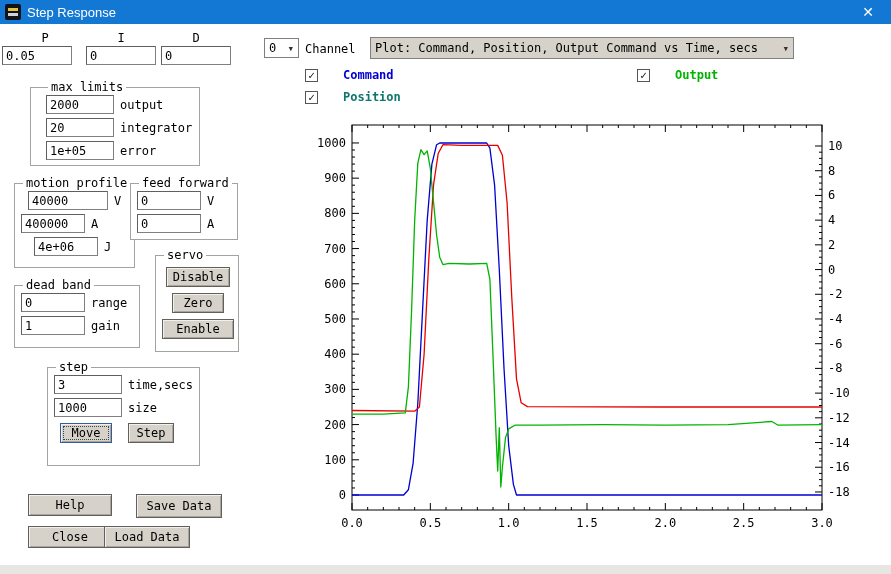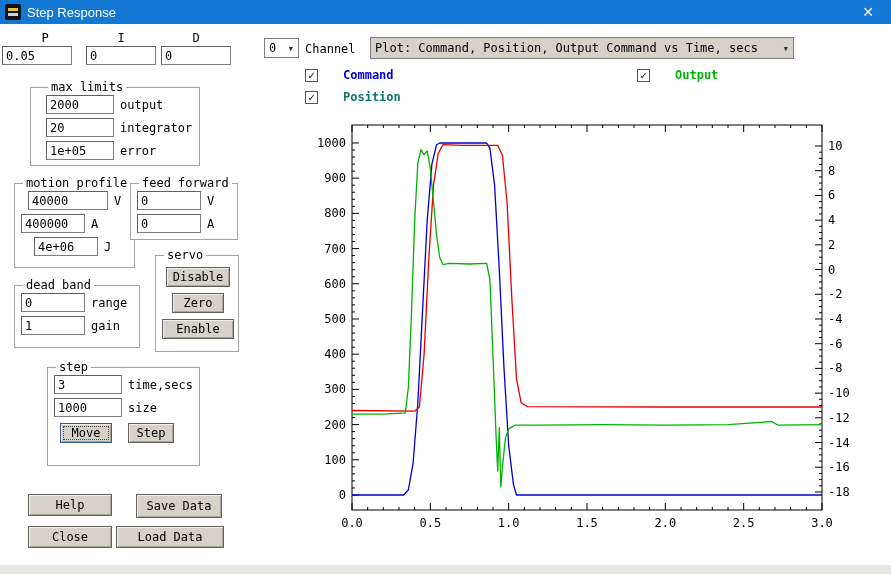--- a/index.html
+++ b/index.html
@@ -160,21 +160,21 @@
     </div>
     <div class="row btns" style="margin-left:6px;">
       <button class="btn focused" style="width:52px;">Move</button>
       <button class="btn" style="width:46px;">Step</button>
     </div>
   </fieldset>
 
   <button class="btn" style="left:28px;top:494px;width:84px;height:22px;">Help</button>
   <button class="btn" style="left:136px;top:494px;width:86px;height:24px;">Save Data</button>
   <button class="btn" style="left:28px;top:526px;width:84px;height:22px;">Close</button>
-  <button class="btn" style="left:116px;top:526px;width:108px;height:22px;">Load Data</button>
+  <button class="btn" style="left:104px;top:526px;width:86px;height:22px;">Load Data</button>
 
   <svg id="chart" style="left:300px;top:110px;" width="580" height="440">
       <rect x="52" y="15" width="470" height="385" fill="none" stroke="#000"></rect>
       <line x1="52" y1="400" x2="52" y2="393" stroke="#000" stroke-width="1"></line>
       <line x1="52" y1="15" x2="52" y2="22" stroke="#000" stroke-width="1"></line>
       <text x="52" y="417" text-anchor="middle" font-family="DejaVu Sans Mono, monospace" font-size="12" fill="#000">0.0</text>
       <line x1="130.33333333333331" y1="400" x2="130.33333333333331" y2="393" stroke="#000" stroke-width="1"></line>
       <line x1="130.33333333333331" y1="15" x2="130.33333333333331" y2="22" stroke="#000" stroke-width="1"></line>
       <text x="130.33333333333331" y="417" text-anchor="middle" font-family="DejaVu Sans Mono, monospace" font-size="12" fill="#000">0.5</text>
       <line x1="208.66666666666666" y1="400" x2="208.66666666666666" y2="393" stroke="#000" stroke-width="1"></line>

